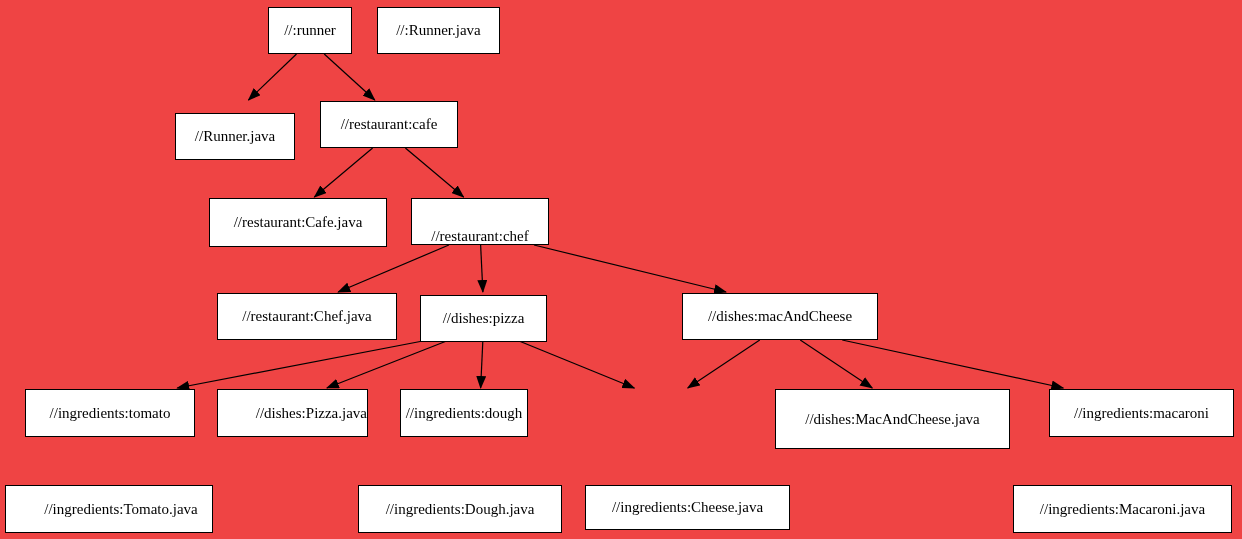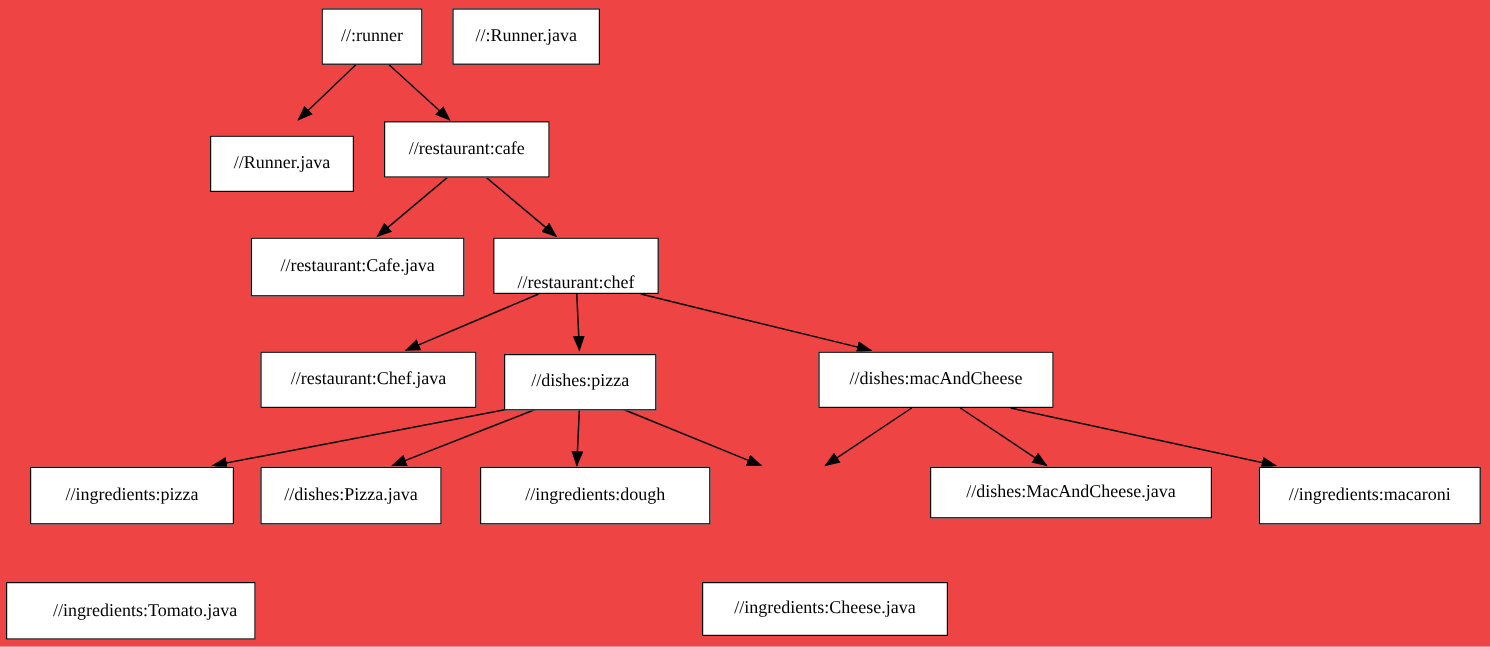--- a/index.html
+++ b/index.html
@@ -88,33 +88,39 @@
     <div class="node" style="left: 217px; top: 293px; width: 180px; height: 47px;">
       <span>//restaurant:Chef.java</span>
     </div>
     <div class="node" style="left: 420px; top: 279px; width: 127px; height: 47px; margin-top: 16px;">
       <span>//dishes:pizza</span>
     </div>
     <div class="node" style="left: 682px; top: 293px; width: 196px; height: 47px;">
       <span>//dishes:macAndCheese</span>
     </div>
     <div class="node" style="left: 25px; top: 389px; width: 170px; height: 48px;">
-      <span>//ingredients:pizza</span>
+      <span>//ingredients:tomato</span>
     </div>
-    <div class="node" style="left: 217px; top: 389px; width: 151px; height: 48px;">
+    <div class="node" style="left: 217px; top: 389px; width: 151px; height: 48px; justify-content: flex-end;">
       <span>//dishes:Pizza.java</span>
     </div>
-    <div class="node" style="left: 400px; top: 389px; width: 192px; height: 48px; text-align: center;">
+    <div class="node" style="left: 400px; top: 389px; width: 128px; height: 48px; text-align: center;">
       <span>//ingredients:dough</span>
     </div>
-    <div class="node" style="left: 775px; top: 389px; width: 235px; height: 43px;">
+    <div class="node" style="left: 775px; top: 389px; width: 235px; height: 60px;">
       <span>//dishes:MacAndCheese.java</span>
     </div>
     <div class="node" style="left: 1033px; top: 389px; width: 185px; height: 48px; margin-left: 16px;">
       <span>//ingredients:macaroni</span>
     </div>
     <div class="node" style="left: 5px; top: 485px; width: 208px; height: 48px; padding-left: 24px;">
       <span>//ingredients:Tomato.java</span>
     </div>
+    <div class="node" style="left: 358px; top: 485px; width: 204px; height: 48px;">
+      <span>//ingredients:Dough.java</span>
+    </div>
     <div class="node" style="left: 585px; top: 485px; width: 205px; height: 45px;">
       <span>//ingredients:Cheese.java</span>
+    </div>
+    <div class="node" style="left: 1013px; top: 485px; width: 219px; height: 48px;">
+      <span>//ingredients:Macaroni.java</span>
     </div>
   </div>
 
 </body></html>

